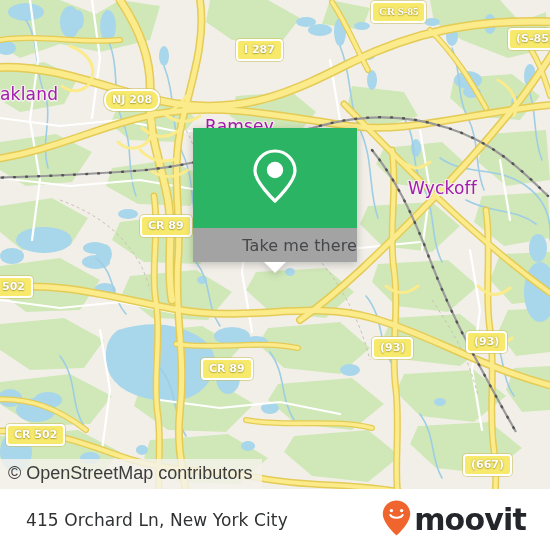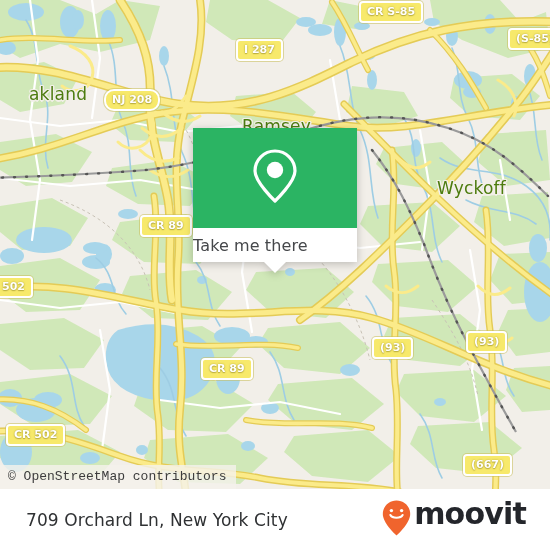--- a/index.html
+++ b/index.html
@@ -33,33 +33,32 @@
     position: absolute;
     left: 0; top: 0;
     width: 550px;
     height: 489px;
     display: block;
   }
 
   
   .place-label {
     position: absolute;
-    color: #4d7c0f;
+    color: #a21caf;
     font-family: "DejaVu Sans", sans-serif;
     font-size: 17px;
     font-weight: 400;
     letter-spacing: 0.2px;
     white-space: nowrap;
     text-shadow:
        1.5px 0 0 rgba(242,239,233,0.95), -1.5px 0 0 rgba(242,239,233,0.95),
        0 1.5px 0 rgba(242,239,233,0.95), 0 -1.5px 0 rgba(242,239,233,0.95),
        1px 1px 0 rgba(242,239,233,0.95), -1px -1px 0 rgba(242,239,233,0.95),
        1px -1px 0 rgba(242,239,233,0.95), -1px 1px 0 rgba(242,239,233,0.95);
     pointer-events: none;
-    padding-left: 29px;
   }
 
   
   .shield {
     position: absolute;
     background: #f7e96b;
     border: 2px solid #ffffff;
     border-radius: 4px;
     color: #ffffff;
     font-family: "DejaVu Sans", sans-serif;
@@ -72,22 +71,22 @@
     box-shadow: 0 0 0 1px rgba(200,190,90,0.55);
   }
 
   
   #attribution {
     position: absolute;
     left: 0;
     bottom: 0;
     background: rgba(244,242,236,0.82);
     color: #3c3c3c;
-    font-family: Liberation Mono, monospace;
-    font-size: 13px;
+    font-family: Liberation Sans, sans-serif;
+    font-size: 18px;
     padding: 4px 10px 5px 8px;
     white-space: nowrap;
   }
 
   
   #callout {
     position: absolute;
     left: 193px;
     top: 128px;
     width: 164px;
@@ -95,25 +94,25 @@
     filter: drop-shadow(0 2px 4px rgba(0,0,0,0.22));
   }
   #callout-top {
     background: #2bb463;
     height: 100px;
     display: flex;
     align-items: center;
     justify-content: center;
   }
   #callout-bottom {
-    background: #ffffff;
+    background: #a3a3a3;
     height: 34px;
     display: flex;
     align-items: center;
-    justify-content: flex-start;
+    justify-content: flex-end;
   }
   #callout-label {
     color: #45474a;
     font-family: "DejaVu Sans", sans-serif;
     font-size: 16px;
     font-weight: 400;
     letter-spacing: 0.1px;
     white-space: nowrap;
   }
   #callout-tail {
@@ -146,21 +145,21 @@
   #footer-address {
     color: #2f3133;
     font-family: "DejaVu Sans", sans-serif;
     font-size: 17px;
     font-weight: 400;
     letter-spacing: 0.1px;
     white-space: nowrap;
   }
   #footer-logo {
     display: flex;
-    align-items: flex-start;
+    align-items: center;
     gap: 2px;
   }
   #logo-wordmark {
     color: #24262b;
     font-family: "DejaVu Sans", sans-serif;
     font-size: 30px;
     font-weight: bold;
     letter-spacing: -0.8px;
     line-height: 1;
   }
@@ -384,24 +383,24 @@
 
       <g>
         <path d="M-10,178 C50,176 100,174 146,170 C200,164 250,150 300,132 C352,114 400,112 448,128 C492,142 520,168 548,196" stroke="#9a9a9a" stroke-width="2.2" fill="none"></path>
         <path d="M-10,178 C50,176 100,174 146,170 C200,164 250,150 300,132 C352,114 400,112 448,128 C492,142 520,168 548,196" stroke="#555555" stroke-width="2.4" fill="none" stroke-dasharray="1 11" stroke-linecap="round"></path>
         <path d="M372,150 C396,180 410,210 424,244 C438,282 452,314 470,348 C486,378 500,404 516,432" stroke="#9a9a9a" stroke-width="2.2" fill="none"></path>
         <path d="M372,150 C396,180 410,210 424,244 C438,282 452,314 470,348 C486,378 500,404 516,432" stroke="#555555" stroke-width="2.4" fill="none" stroke-dasharray="1 11" stroke-linecap="round"></path>
       </g>
     </svg>
 
     <div class="place-label" style="left:0px; top:84px;">akland</div>
-    <div class="place-label" style="left:205px; top:116px;margin-left:8px;">Ramsey</div>
+    <div class="place-label" style="left:205px; top:116px;">Ramsey</div>
     <div class="place-label" style="left:408px; top:178px;">Wyckoff</div>
 
-    <div class="shield" style="left:359px; top:1px;">CR S-85</div>
+    <div class="shield" style="left:371px; top:1px;font-family:Liberation Serif, serif;">CR S-85</div>
     <div class="shield" style="left:236px; top:39px;">I 287</div>
     <div class="shield" style="left:508px; top:28px;">(S-85)</div>
     <div class="shield" style="left:104px; top:89px;border-radius:10px;">NJ 208</div>
     <div class="shield" style="left:140px; top:215px;">CR 89</div>
     <div class="shield" style="left:-6px; top:276px;">502</div>
     <div class="shield" style="left:372px; top:337px;">(93)</div>
     <div class="shield" style="left:466px; top:331px;">(93)</div>
     <div class="shield" style="left:201px; top:358px;">CR 89</div>
     <div class="shield" style="left:6px; top:424px;">CR 502</div>
     <div class="shield" style="left:463px; top:454px;">(667)</div>
@@ -419,21 +418,21 @@
       </div>
       <div id="callout-bottom">
         <span id="callout-label">Take me there</span>
       </div>
       <div id="callout-tail"></div>
     </div>
 
   </div>
 
   <div id="footer">
-    <div id="footer-address">709 Orchard Ln, New York City</div>
+    <div id="footer-address">415 Orchard Ln, New York City</div>
     <div id="footer-logo">
       <span>
         <svg width="31" height="38" viewBox="0 0 31 38" aria-hidden="true">
           <path d="M15.5 1.5 C7.8 1.5 1.8 7.5 1.8 15.0 C1.8 24.4 15.5 36.5 15.5 36.5 C15.5 36.5 29.2 24.4 29.2 15.0 C29.2 7.5 23.2 1.5 15.5 1.5 Z" fill="#f0642d"></path>
           <circle cx="10.4" cy="11.6" r="1.7" fill="#ffffff"></circle>
           <circle cx="20.6" cy="11.6" r="1.7" fill="#ffffff"></circle>
           <path d="M9.4 16.0 C11.2 19.6 19.8 19.6 21.6 16.0" fill="none" stroke="#ffffff" stroke-width="2.1" stroke-linecap="round"></path>
         </svg>
       </span>
       <span id="logo-wordmark">moovit</span>

